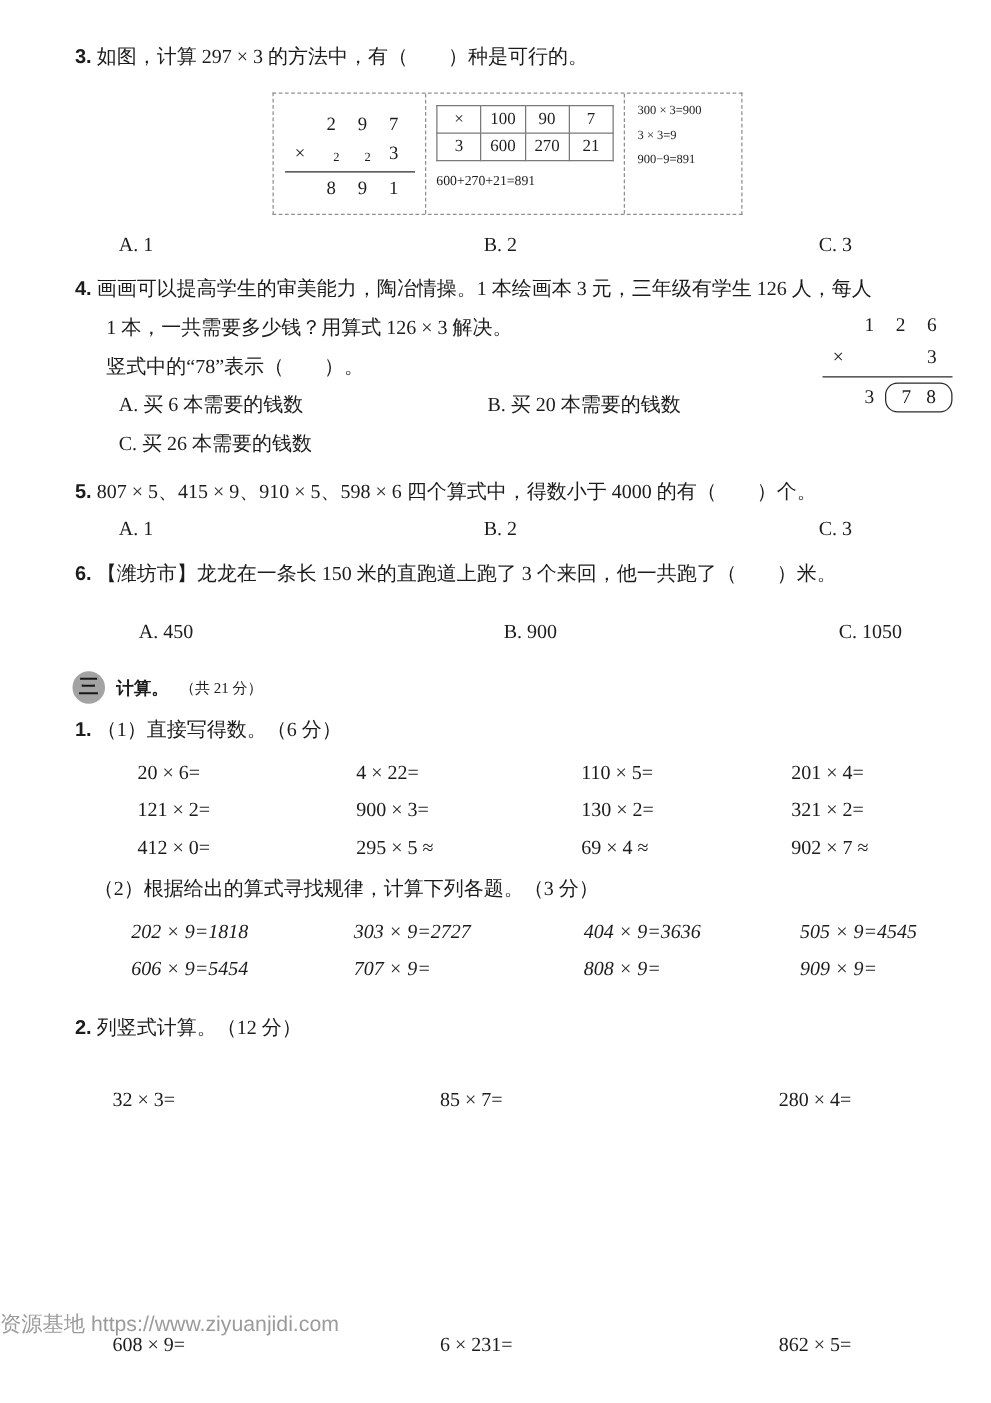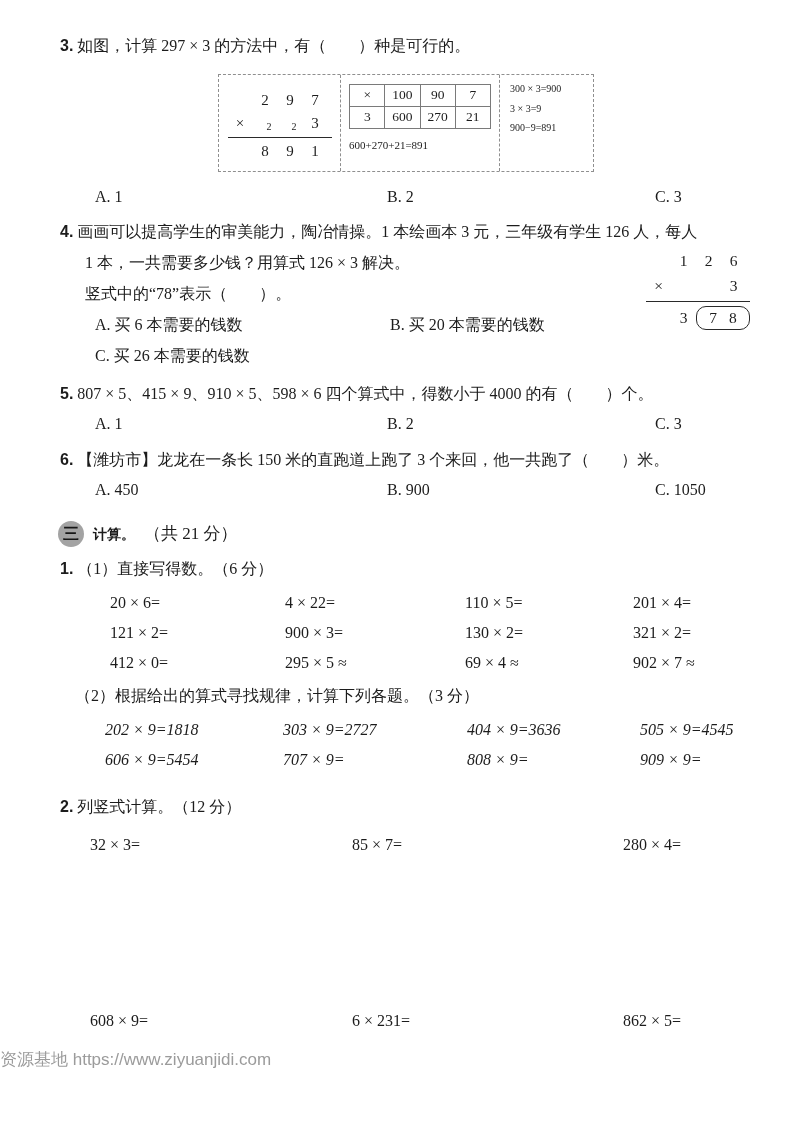--- a/index.html
+++ b/index.html
@@ -1,21 +1,21 @@
 <!DOCTYPE html>
 <html><head>
 <meta charset="utf-8">
 <style>
   html,body{margin:0;padding:0;}
   body{
     width:793px;height:1122px;background:#ffffff;color:#1c1c1c;
     font-family:"Liberation Serif","DejaVu Serif",serif;
     font-size:16px;line-height:1.5;overflow:hidden;position:relative;
   }
-  .content{padding:30px 38px 0 60px;position:relative;}
+  .content{padding:30px 26px 0 60px;position:relative;}
   .qline{margin:0;white-space:nowrap;line-height:31px;}
   .qnum{font-family:"Liberation Sans","DejaVu Sans",sans-serif;font-weight:bold;margin-right:4px;}
   .qtag{font-family:"Liberation Sans","DejaVu Sans",sans-serif;font-weight:normal;}
   .hang{padding-left:25px;}
 
   
   .fig{margin:13px 0 10px 158px;width:376px;border:1.5px dashed #8f8f8f;display:flex;box-sizing:border-box;background:#fff;}
   .fig-p1{width:122px;border-right:1.5px dashed #8f8f8f;box-sizing:border-box;padding:14px 0 8px 0;}
   .fig-p2{width:159px;border-right:1.5px dashed #8f8f8f;box-sizing:border-box;padding:9px 8px 6px 8px;}
   .fig-p3{flex:1;padding:4px 0 4px 10px;font-size:10px;line-height:1.95;white-space:nowrap;}
@@ -42,28 +42,28 @@
   .vc4 .vc-cell{width:25px;line-height:25px;}
   .vc4 .vc-rule{padding-bottom:3px;border-bottom:1.2px solid #2a2a2a;}
   .r3{display:flex;align-items:center;margin-top:3px;}
   .r3box{display:flex;width:52px;justify-content:space-evenly;border:1.2px solid #2a2a2a;border-radius:10px;line-height:22px;}
 
   
   .sec{display:flex;align-items:center;gap:9px;margin:16px 0 6px -2px;}
   .badge{width:26px;height:26px;border-radius:50%;background:#a3a3a3;color:#161616;display:flex;align-items:center;justify-content:center;
          font-family:"Liberation Sans","DejaVu Sans",sans-serif;font-weight:bold;font-size:16px;}
   .sec-title{font-family:"Liberation Sans","DejaVu Sans",sans-serif;font-weight:bold;font-size:14px;}
-  .sec-score{font-size:17px;}
+  .sec-score{font-size:12px;}
 
   
   .calcgrid{display:grid;grid-template-columns:175px 180px 168px auto;padding-left:50px;margin:4px 0 2px 0;}
   .calcgrid span{line-height:30px;white-space:nowrap;}
   .patgrid{display:grid;grid-template-columns:178px 184px 173px auto;padding-left:45px;margin:4px 0 16px 0;font-style:italic;}
   .patgrid span{line-height:30px;white-space:nowrap;}
-  .vgrid{display:grid;grid-template-columns:262px 271px auto;padding-left:30px;margin-top:8px;}
+  .vgrid{display:grid;grid-template-columns:262px 271px auto;padding-left:30px;margin-top:28px;}
   .vgrid span{line-height:30px;white-space:nowrap;}
   .spacer-big{height:138px;}
 
   .sub2{padding-left:15px;margin-top:2px;}
 
   .footer{position:absolute;left:0;bottom:50px;width:100%;text-align:left;color:#9b9b9b;
           font-family:"Liberation Sans","DejaVu Sans",sans-serif;font-size:17px;}
 </style>
 </head>
 <body>
@@ -165,21 +165,21 @@
   </div>
 
   <p class="qline" style="margin-top:7px;"><span class="qnum">5.</span><span>807 × 5、415 × 9、910 × 5、598 × 6 四个算式中，得数小于 4000 的有（　　）个。</span></p>
   <div class="opts3" style="margin:0 0 2px 0;">
     <span>A. 1</span>
     <span>B. 2</span>
     <span>C. 3</span>
   </div>
 
   <p class="qline" style="margin-top:5px;"><span class="qnum">6.</span><span class="qtag">【潍坊市】</span><span>龙龙在一条长 150 米的直跑道上跑了 3 个来回，他一共跑了（　　）米。</span></p>
-  <div class="opts3" style="margin:0;">
+  <div class="opts3" style="margin:16px;">
     <span>A. 450</span>
     <span>B. 900</span>
     <span>C. 1050</span>
   </div>
 
   <div class="sec">
     <span class="badge">三</span>
     <span class="sec-title">计算。</span>
     <span class="sec-score">（共 21 分）</span>
   </div>

